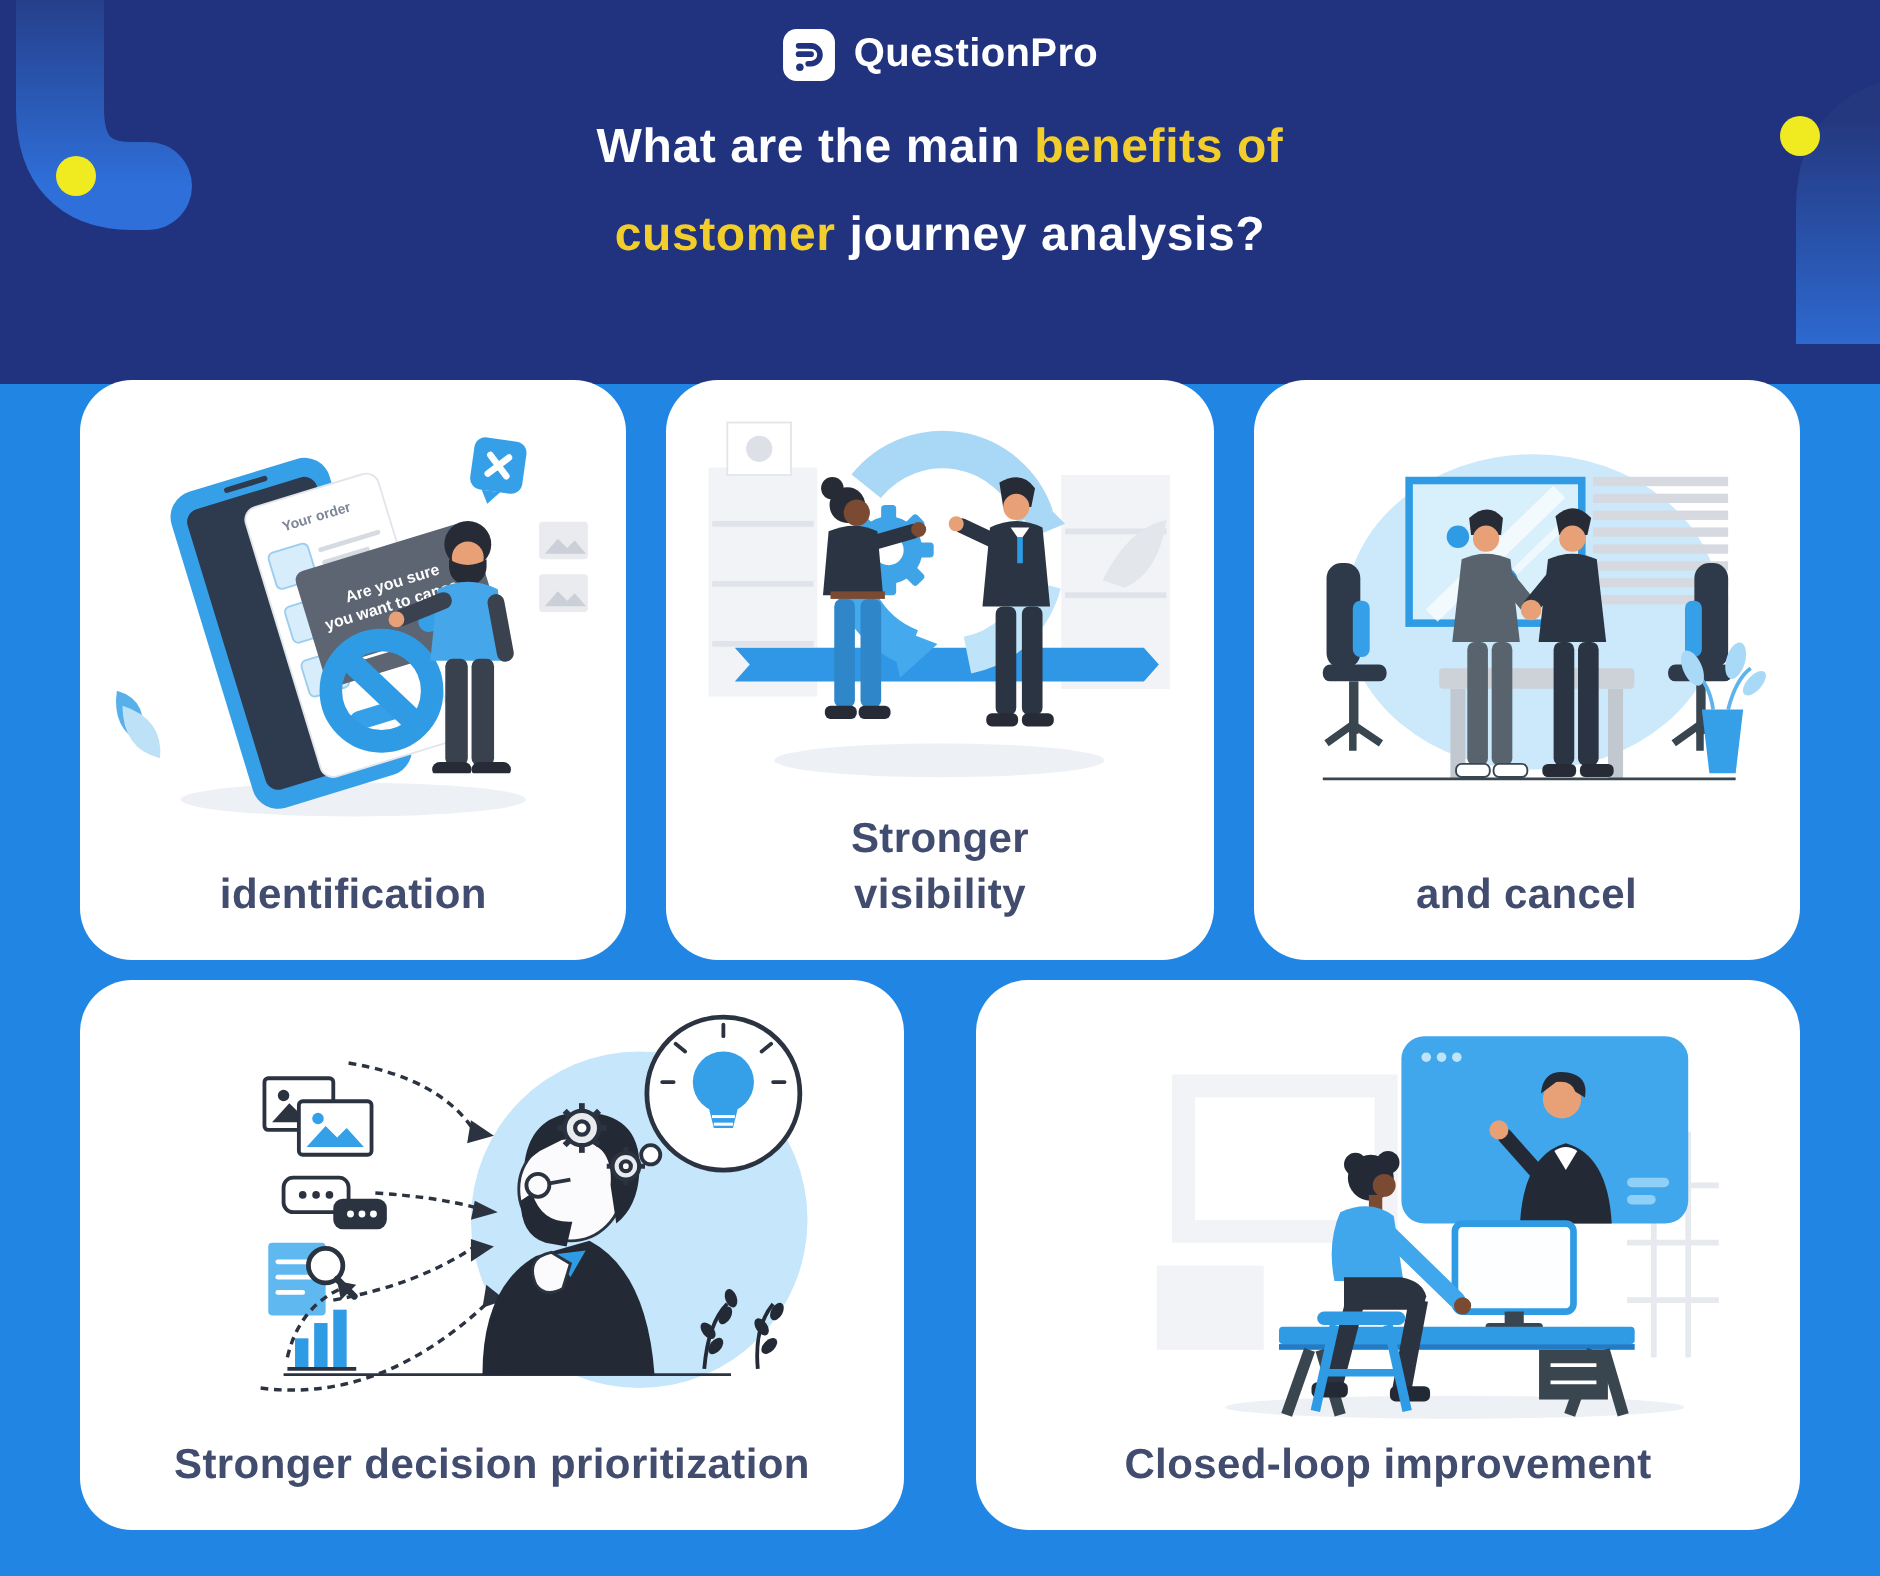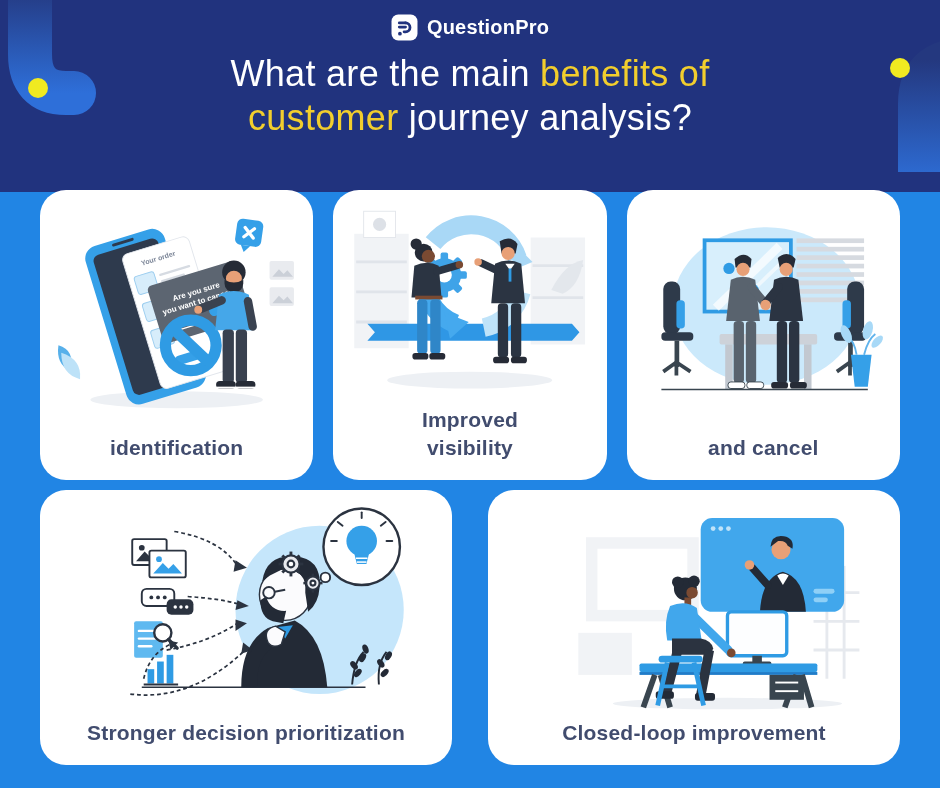--- a/index.html
+++ b/index.html
@@ -20,21 +20,21 @@
   .deco-left{position:absolute;top:0;left:0;}
   .deco-right{position:absolute;top:0;right:0;}
   .logo{
     position:absolute;top:14px;left:0;right:0;
     display:flex;justify-content:center;align-items:center;gap:9px;
   }
   .logo-text{color:#FFFFFF;font-size:20px;font-weight:600;letter-spacing:.2px;}
   .title{
     position:absolute;top:52px;left:0;right:0;margin:0;
     text-align:center;color:#FFFFFF;
-    font-size:36px;line-height:44px;font-weight:400;letter-spacing:.3px;
+    font-size:24px;line-height:44px;font-weight:700;letter-spacing:.3px;
   }
   .title .y{color:#F2CE2D;}
 
   
   .row{position:absolute;left:40px;right:40px;display:grid;}
   .row1{top:190px;height:272px;grid-template-columns:repeat(3,1fr);gap:20px;}
   .row2{top:490px;height:275px;grid-template-columns:repeat(2,1fr);gap:36px;}
   .card{
     background:#FFFFFF;border-radius:26px;
     display:flex;flex-direction:column;align-items:center;
@@ -233,21 +233,21 @@
             <path d="M164 75 L147 67" stroke="#2B3442" stroke-width="8" stroke-linecap="round"></path>
             <circle cx="144" cy="66" r="4" fill="#E8A077"></circle>
             <rect x="165" y="110" width="11" height="58" rx="4" fill="#2B3442"></rect>
             <rect x="179" y="110" width="11" height="58" rx="4" fill="#2B3442"></rect>
             <rect x="160" y="167" width="17" height="7" rx="3" fill="#262B36"></rect>
             <rect x="179" y="167" width="17" height="7" rx="3" fill="#262B36"></rect>
           </g>
         </svg>
       </div>
       <h2 class="label">
-        <span style="display:block">Improved</span>
+        <span style="display:block">Stronger</span>
         <span style="display:block">visibility</span>
       </h2>
     </article>
 
     <article class="card">
       <div class="illus">
         <svg viewBox="0 0 270 215" preserveAspectRatio="xMidYMid meet">
           <ellipse cx="138" cy="98" rx="100" ry="84" fill="#CBE9FB"></ellipse>
           <g>
             <rect x="72" y="28" width="92" height="76" fill="#D8EFFC" stroke="#2F9BE4" stroke-width="4"></rect>

